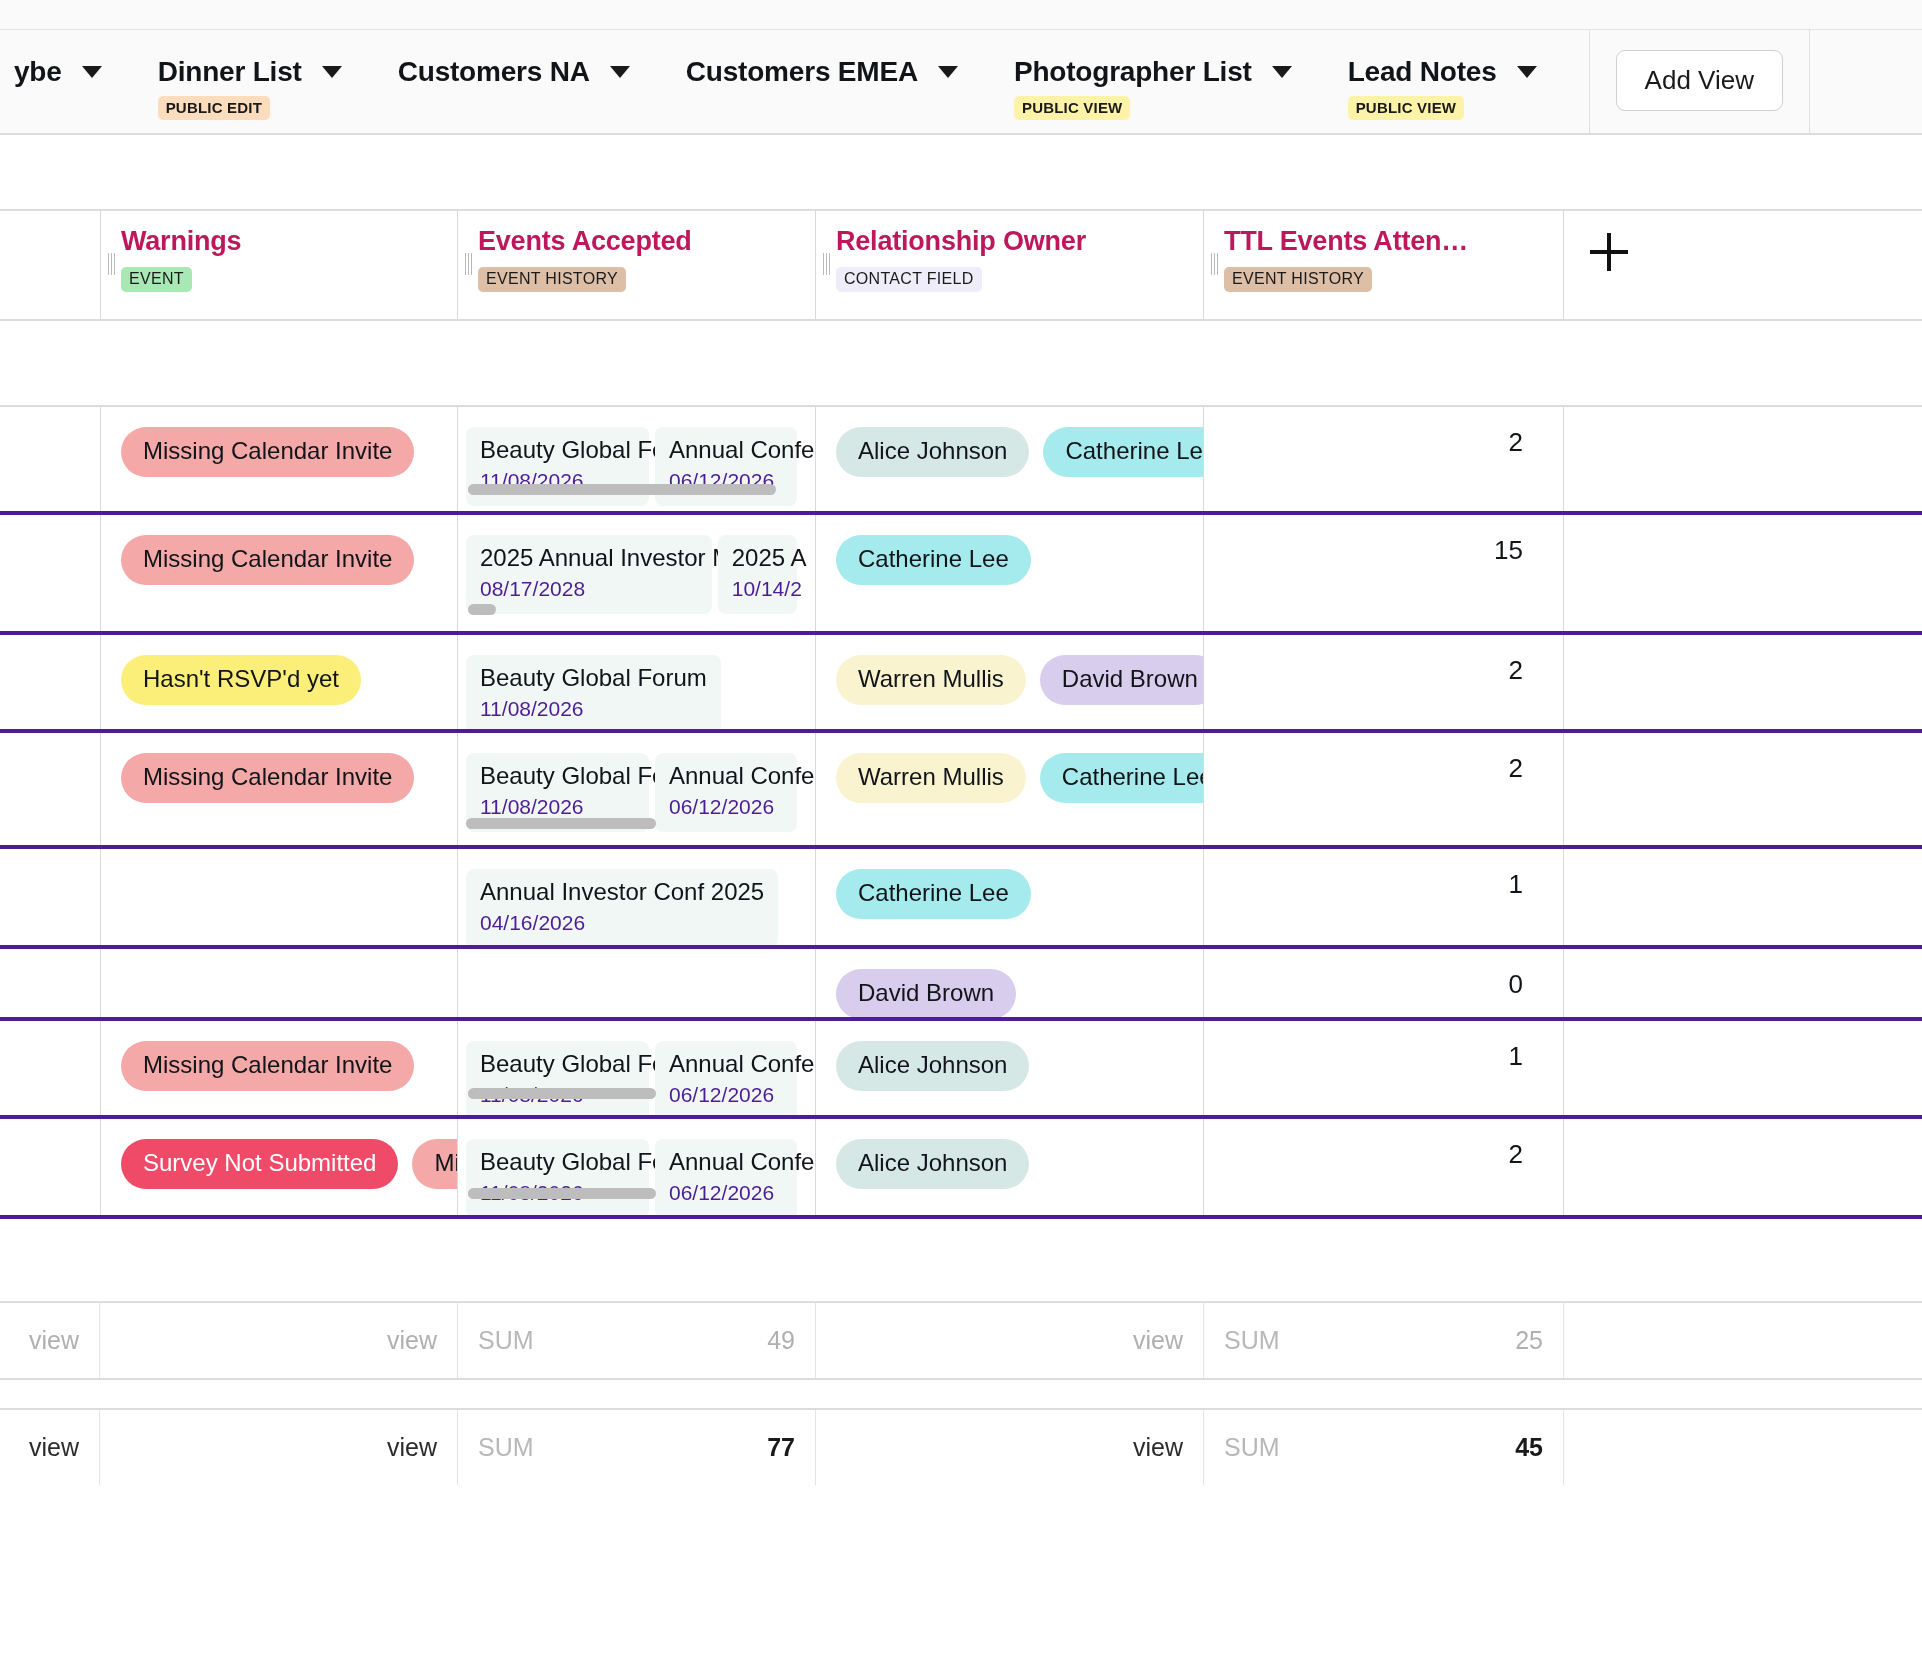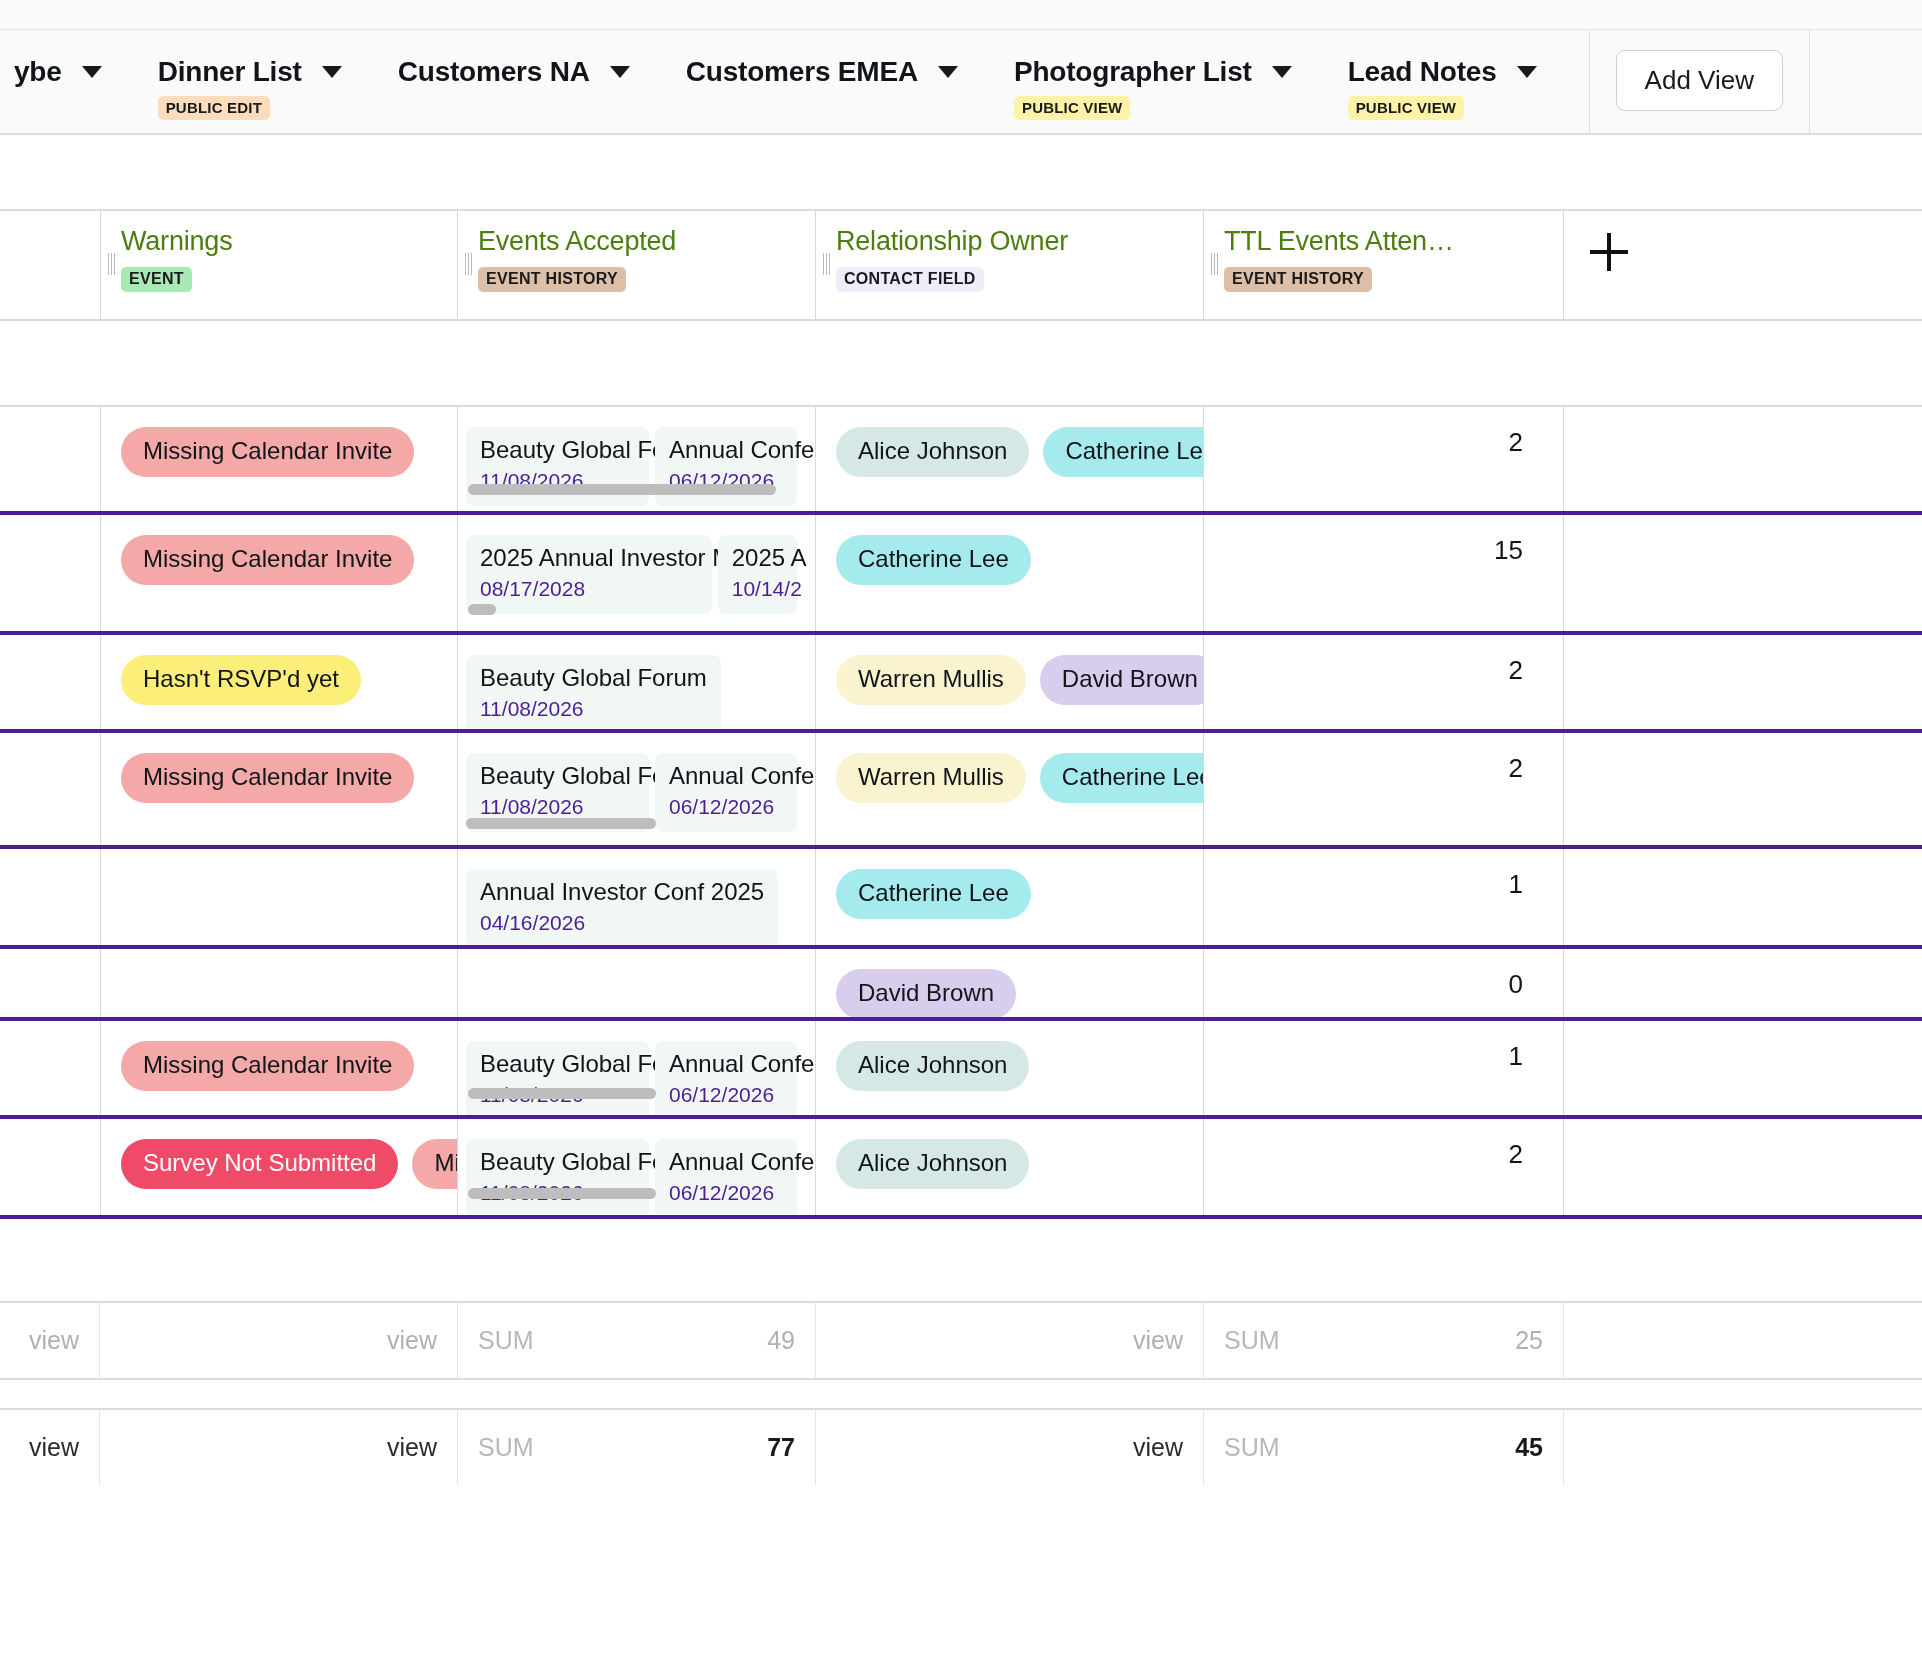--- a/index.html
+++ b/index.html
@@ -136,31 +136,31 @@
     width: 7px; height: 22px;
   }
   .grip i {
     position:absolute; top:0; width:1px; height:22px; background:#b9b9b9; display:block;
   }
   .grip i:nth-child(1){ left:0; }
   .grip i:nth-child(2){ left:3px; }
   .grip i:nth-child(3){ left:6px; }
   .hdr-title {
     font-size: 27px;
-    font-weight: 400;
-    color: #4d7c0f;
+    font-weight: 700;
+    color: #be185d;
     white-space: nowrap;
     letter-spacing: -0.2px;
     line-height: 32px;
   }
   .hdr-badge {
     display: inline-block;
     margin-top: 10px;
     font-size: 16px;
-    font-weight: 700;
+    font-weight: 400;
     letter-spacing: 0.3px;
     padding: 3px 8px 4px 8px;
     border-radius: 5px;
     color: #1a1a1a;
     white-space: nowrap;
   }
   .bt-event   { background:#a7e8b4; }
   .bt-history { background:#ddbfa8; }
   .bt-contact { background:#f0edfb; }
 

